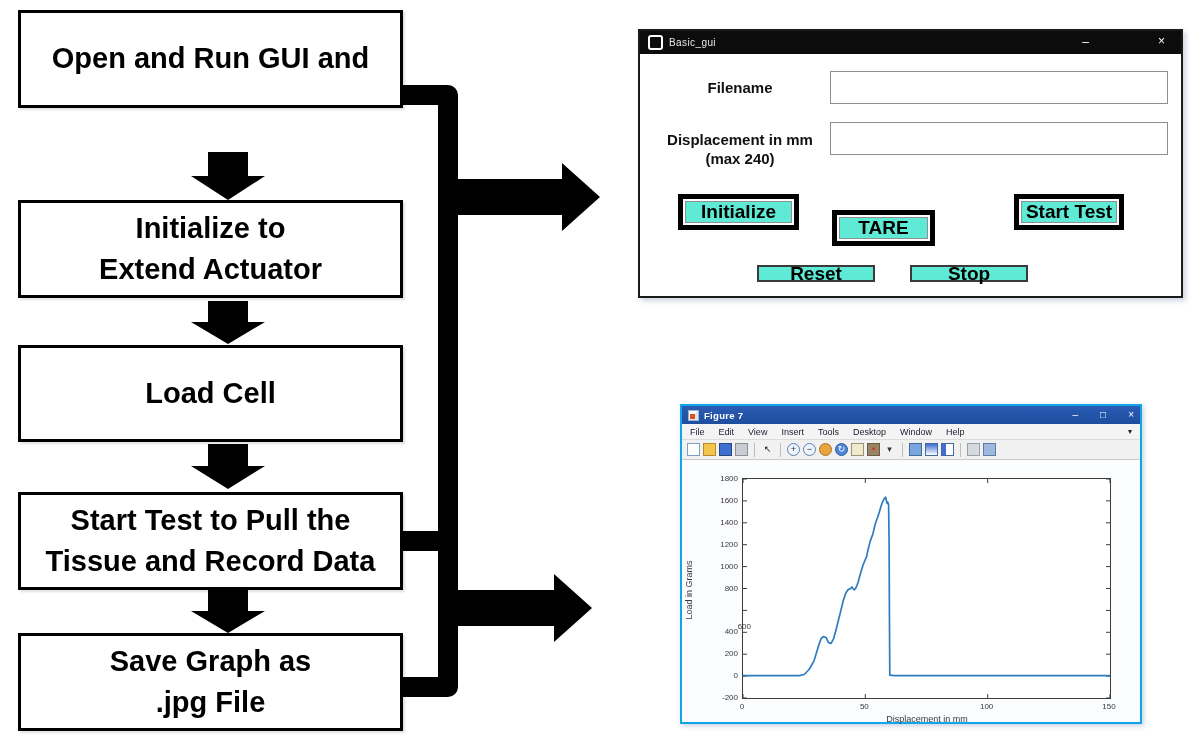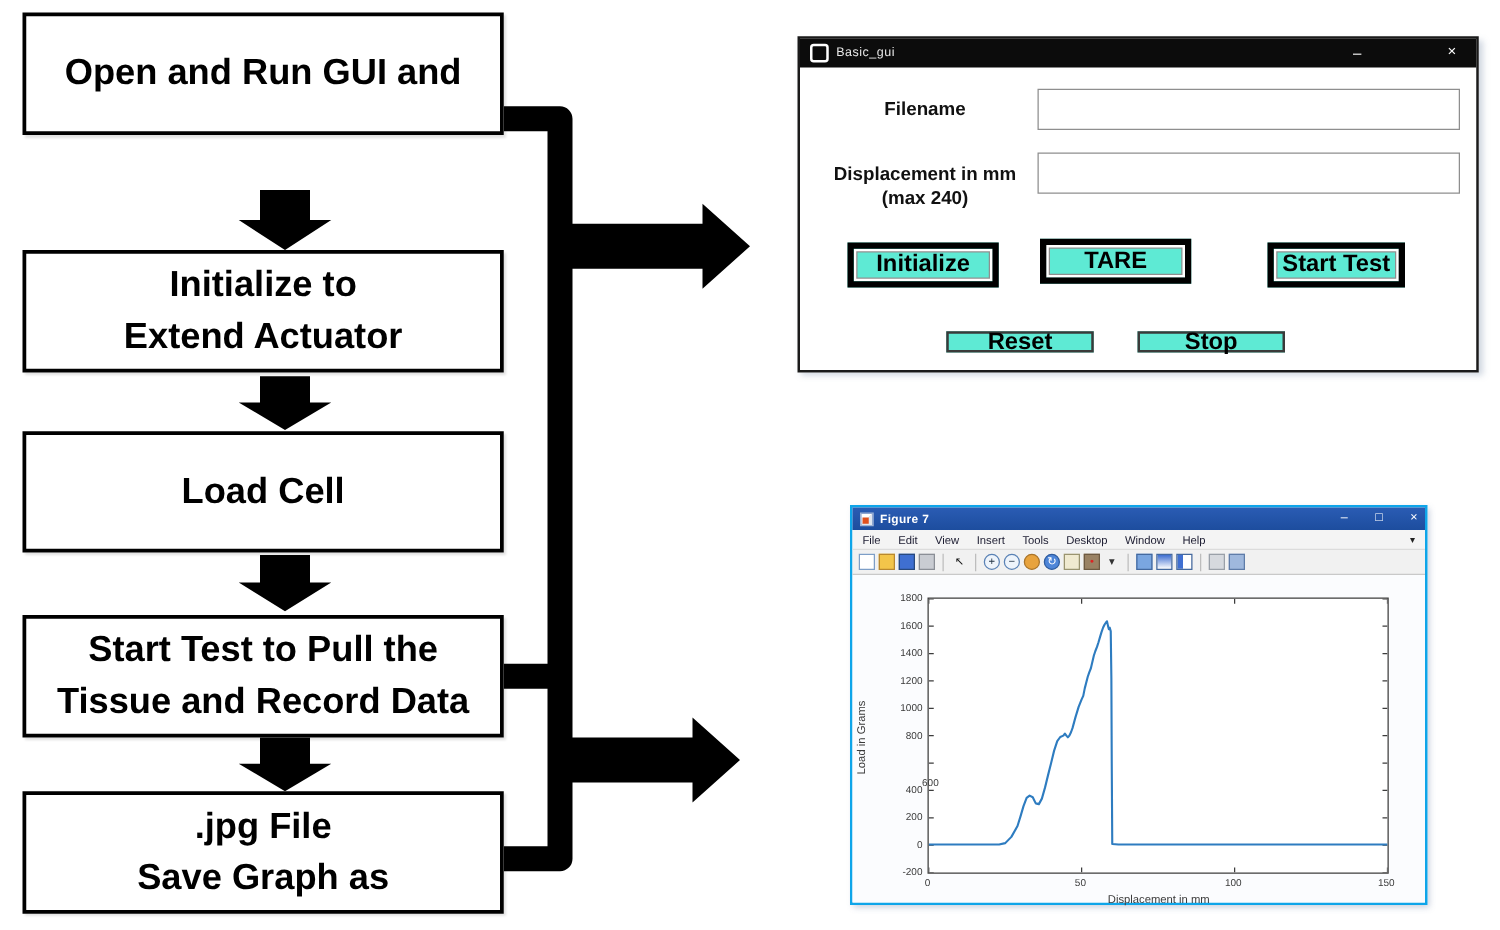--- a/index.html
+++ b/index.html
@@ -99,22 +99,22 @@
     <span>Extend Actuator</span>
   </div>
   <div class="flow-box" style="top:345px;height:97px;">
     <span>Load Cell</span>
   </div>
   <div class="flow-box" style="top:492px;height:98px;">
     <span>Start Test to Pull the</span>
     <span>Tissue and Record Data</span>
   </div>
   <div class="flow-box" style="top:633px;height:98px;">
+    <span>Save Graph as</span>
     <span>.jpg File</span>
-    <span>Save Graph as</span>
   </div>
 
   <div id="gui-window">
     <div id="gui-titlebar">
       <span id="gui-app-icon"></span>
       <span id="gui-title">Basic_gui</span>
     </div>
     <span class="win-ctl" id="gui-min">–</span>
     <span class="win-ctl" id="gui-close">×</span>
 
@@ -125,21 +125,21 @@
 
     <div class="gui-label" style="top:100px;">
       <div>Displacement in mm</div>
       <div>(max 240)</div>
     </div>
     <input class="gui-input" style="top: 91px;" type="text" placeholder="">
 
     <div class="gui-btn primary" style="left:38px;top:163px;width:121px;">
       <span>Initialize</span>
     </div>
-    <div class="gui-btn primary" style="left:192px;top:160px;width:121px;text-align:right;">
+    <div class="gui-btn primary" style="left:192px;top:179px;width:103px;text-align:right;">
       <span>TARE</span>
     </div>
     <div class="gui-btn primary" style="left:348px;top:163px;width:110px;margin-left:26px;">
       <span>Start Test</span>
     </div>
     <div class="gui-btn secondary" style="left:117px;top:234px;width:118px;">
       <span>Reset</span>
     </div>
     <div class="gui-btn secondary" style="left:270px;top:234px;width:118px;">
       <span>Stop</span>

